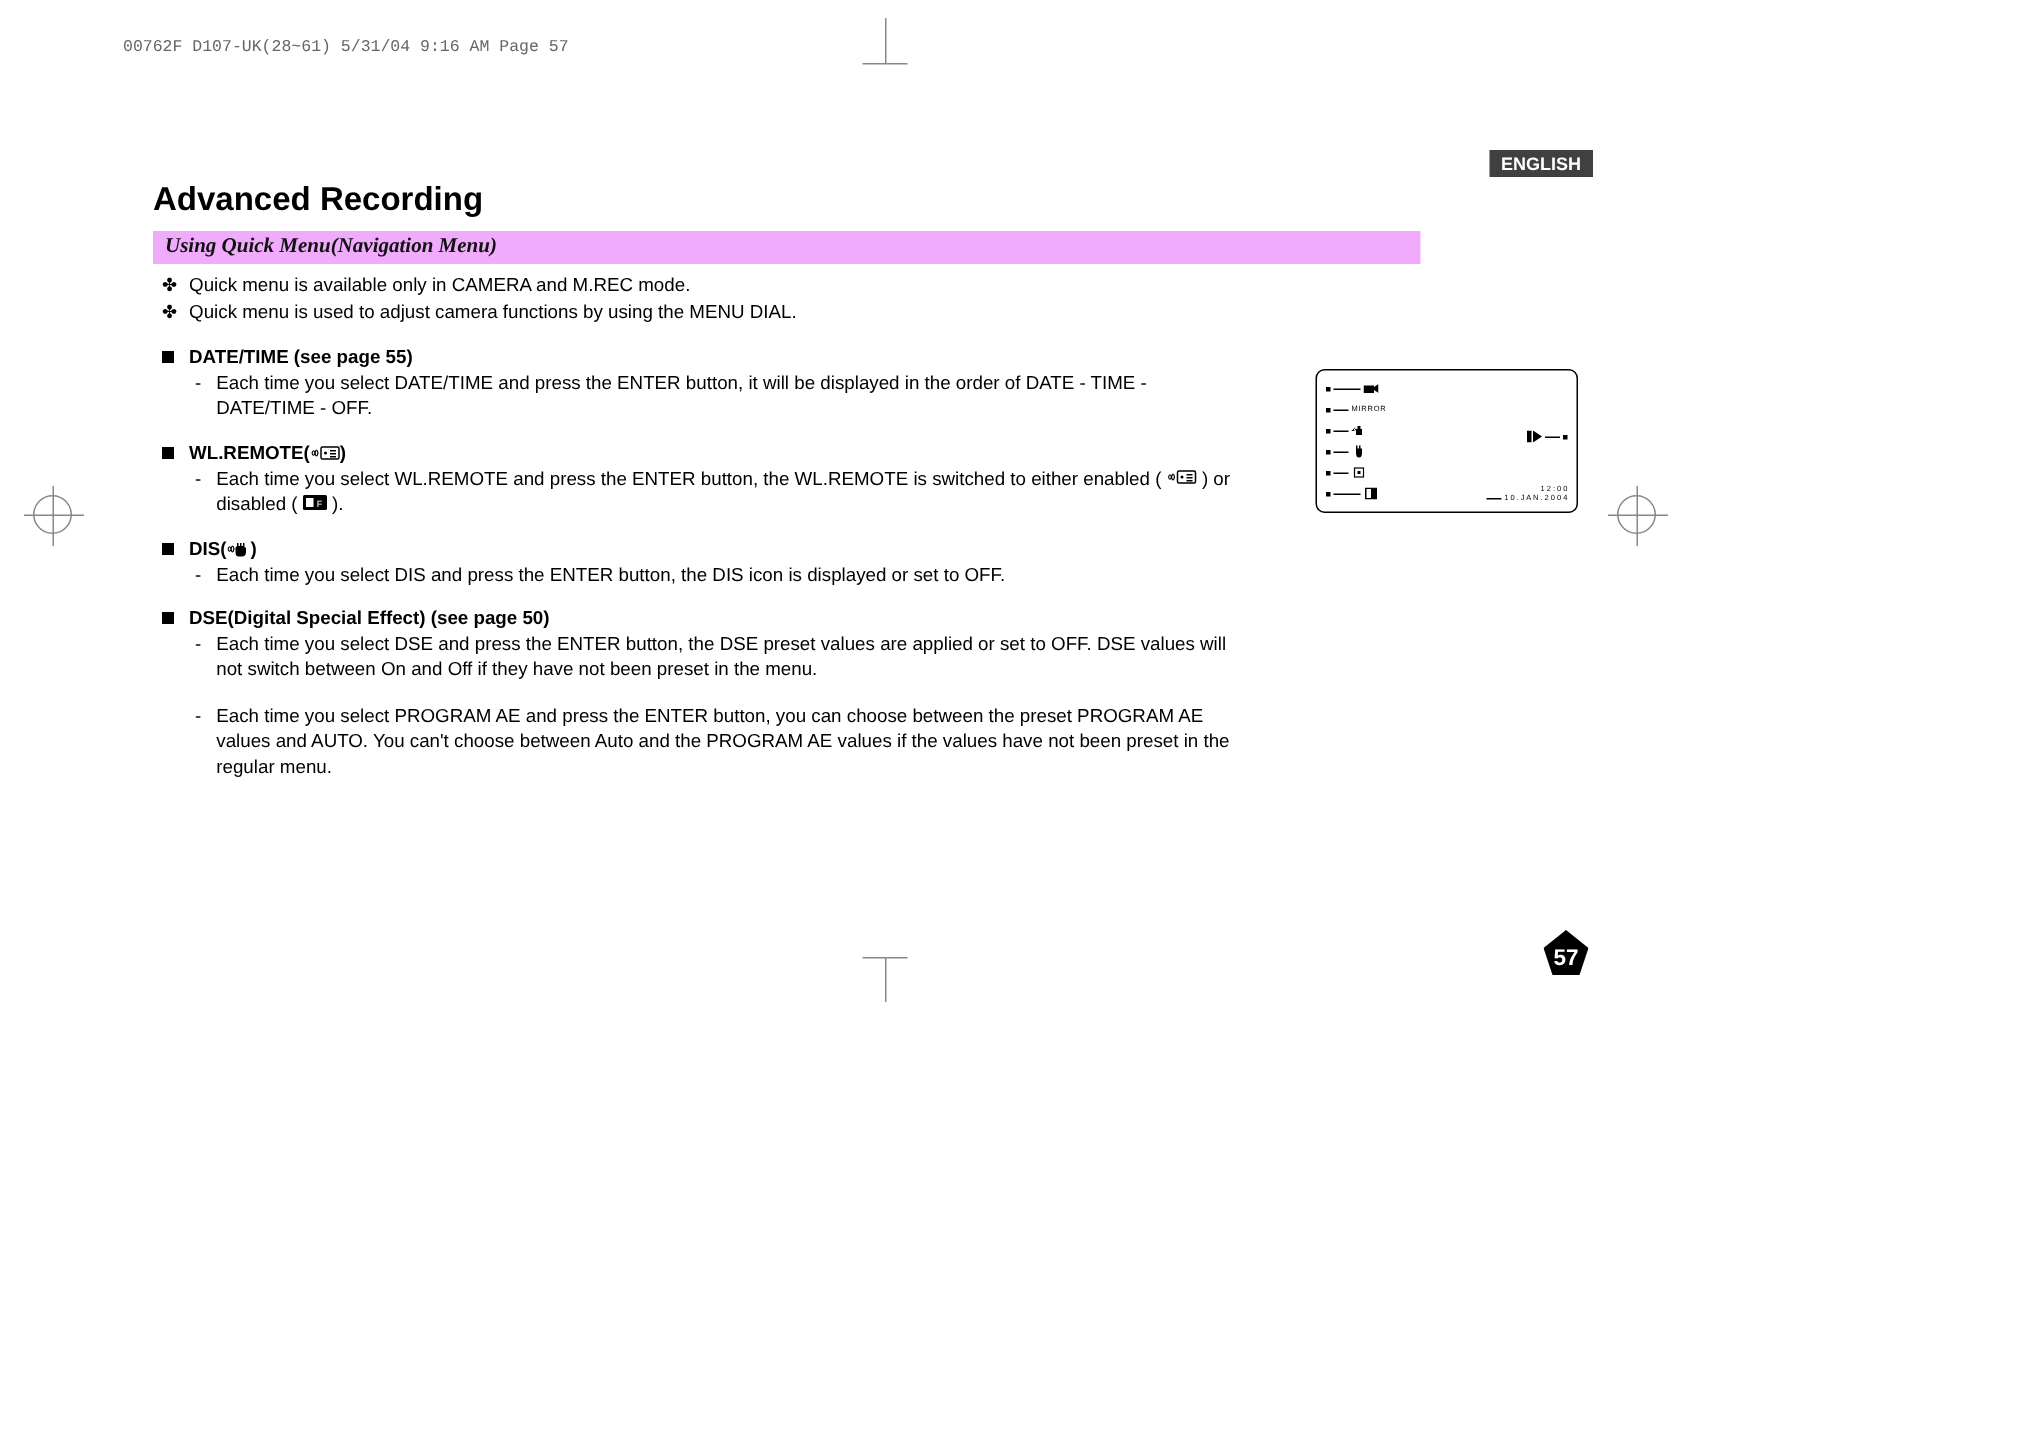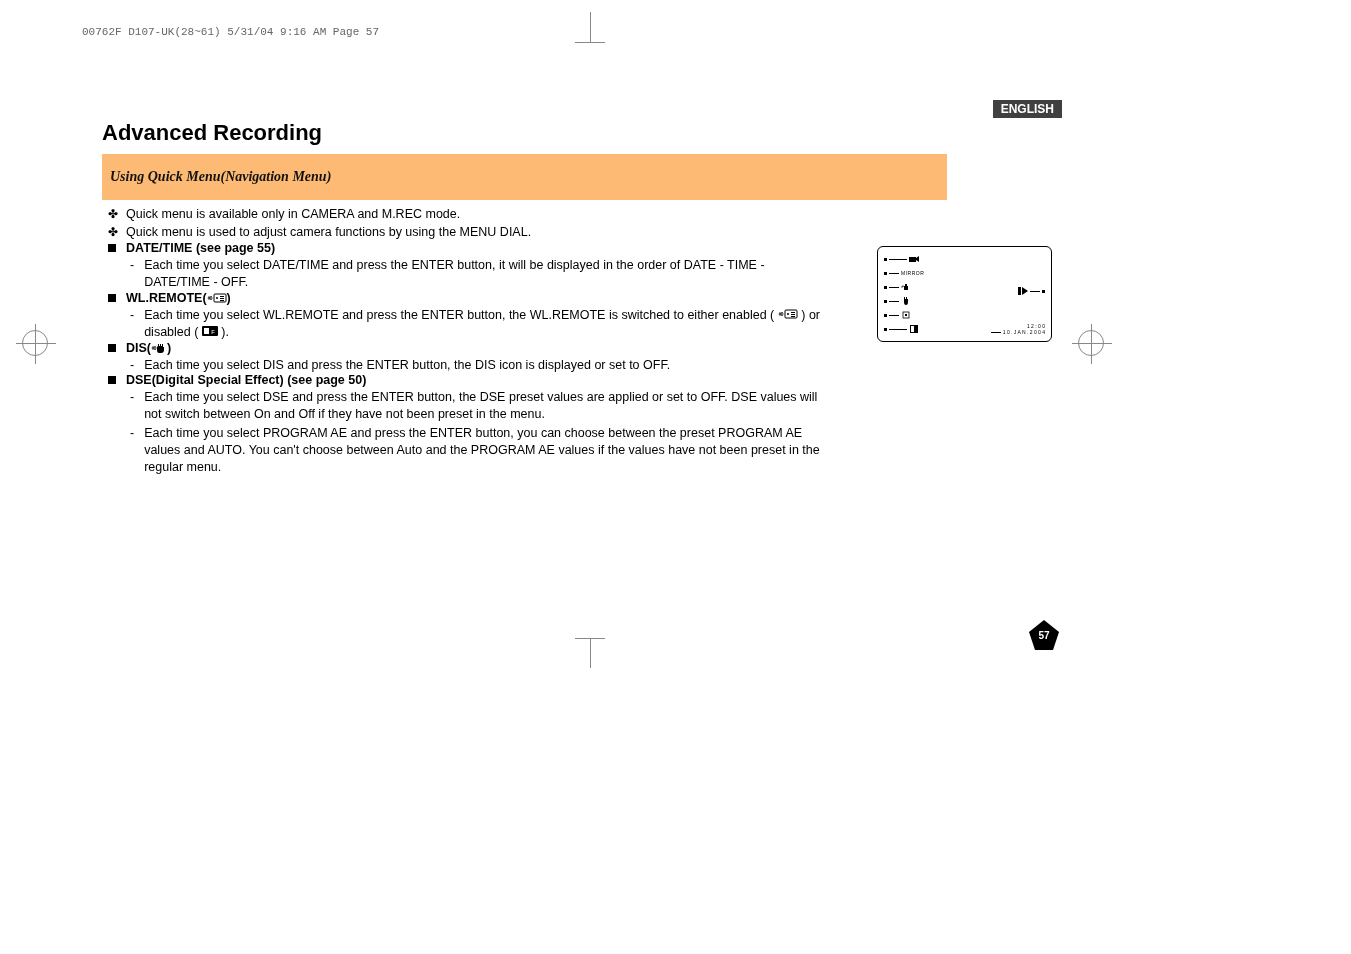--- a/index.html
+++ b/index.html
@@ -123,22 +123,22 @@
       font-weight: bold;
       padding: 2px 8px;
     }
     .page-title {
       font-size: 22px;
       font-weight: bold;
       margin-top: 20px;
       margin-bottom: 8px;
     }
     .section-bar {
-      background: #fdba74;
-      padding: 15px 8px;
+      background: #f0abfc;
+      padding: 3px 8px;
       font-style: italic;
       font-weight: bold;
       font-size: 14px;
       font-family: Georgia, "Times New Roman", serif;
       color: #111;
       width: 845px;
     }
     .intro {
       margin-top: 6px;
       font-size: 12.5px;
@@ -150,20 +150,21 @@
     }
     .bullet-fleur {
       margin-right: 8px;
       margin-left: 6px;
       font-size: 12px;
     }
     .intro-sub {
       margin-left: 26px;
     }
     .topic {
+      margin-top: 14px;
       font-size: 12.5px;
       position: relative;
     }
     .topic-heading {
       font-weight: bold;
       display: flex;
       align-items: center;
     }
     .square-bullet {
       display: inline-block;
@@ -238,21 +239,21 @@
       position: absolute;
       top: 0;
       left: 0;
     }
     .page-num-text {
       position: absolute;
       top: 10px;
       left: 0;
       width: 30px;
       text-align: center;
-      font-size: 10px;
+      font-size: 15px;
       font-weight: bold;
       color: #fff;
     }
     .mirror-label {
       font-size: 5px;
       letter-spacing: 0.5px;
     }
     .time-label {
       font-size: 5px;
       text-align: right;

